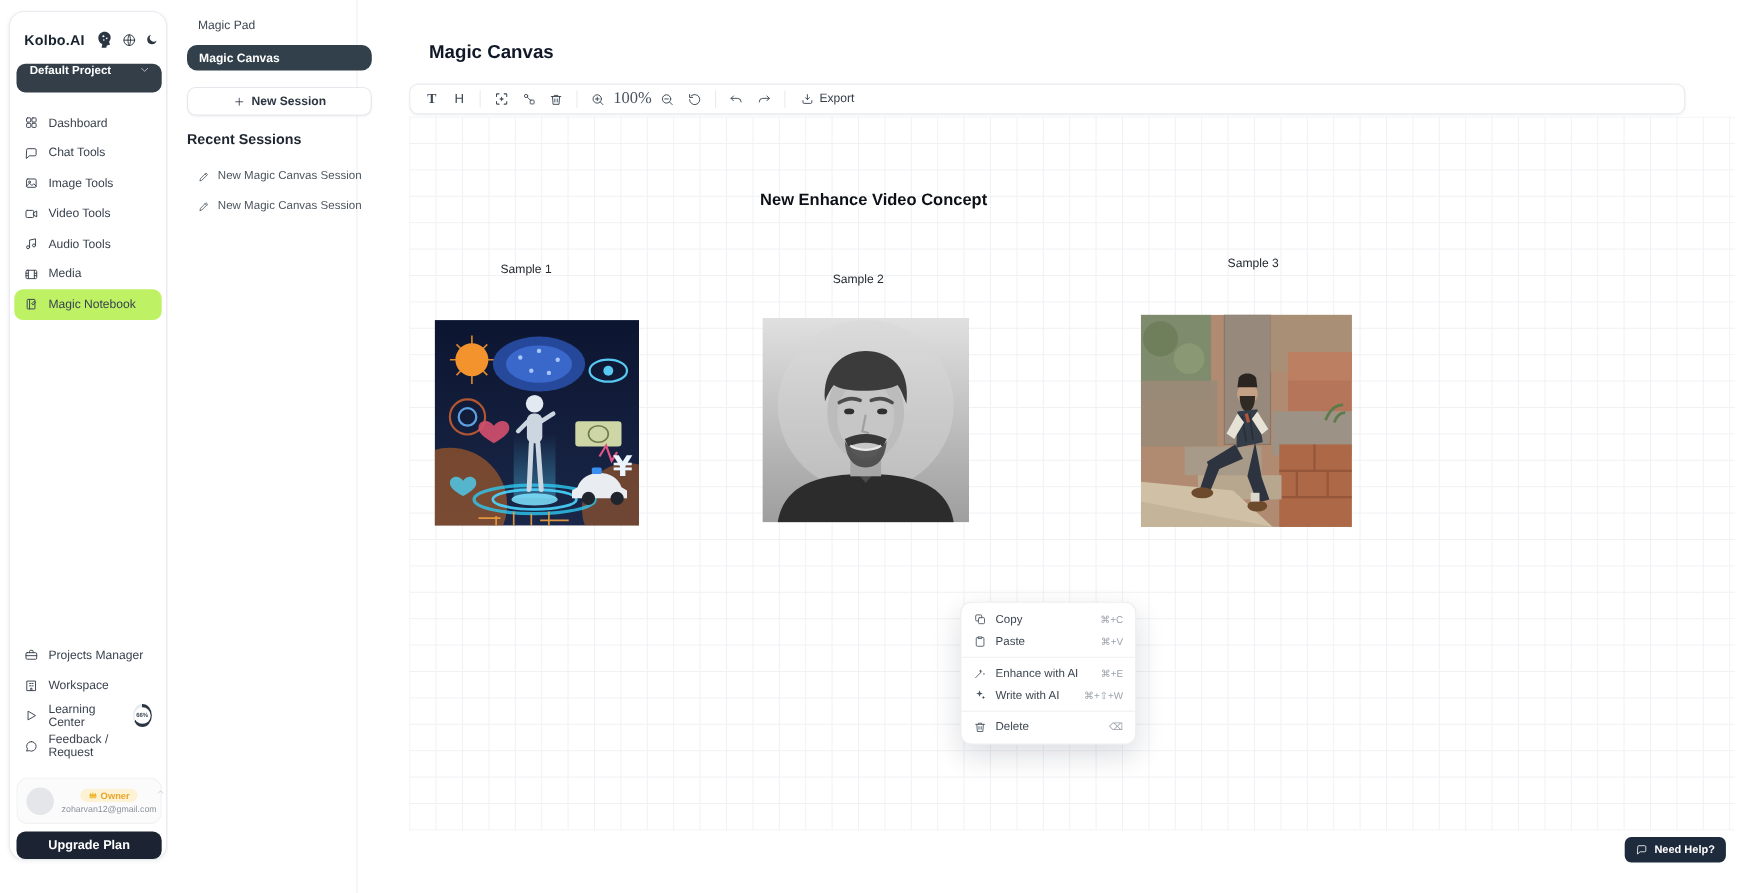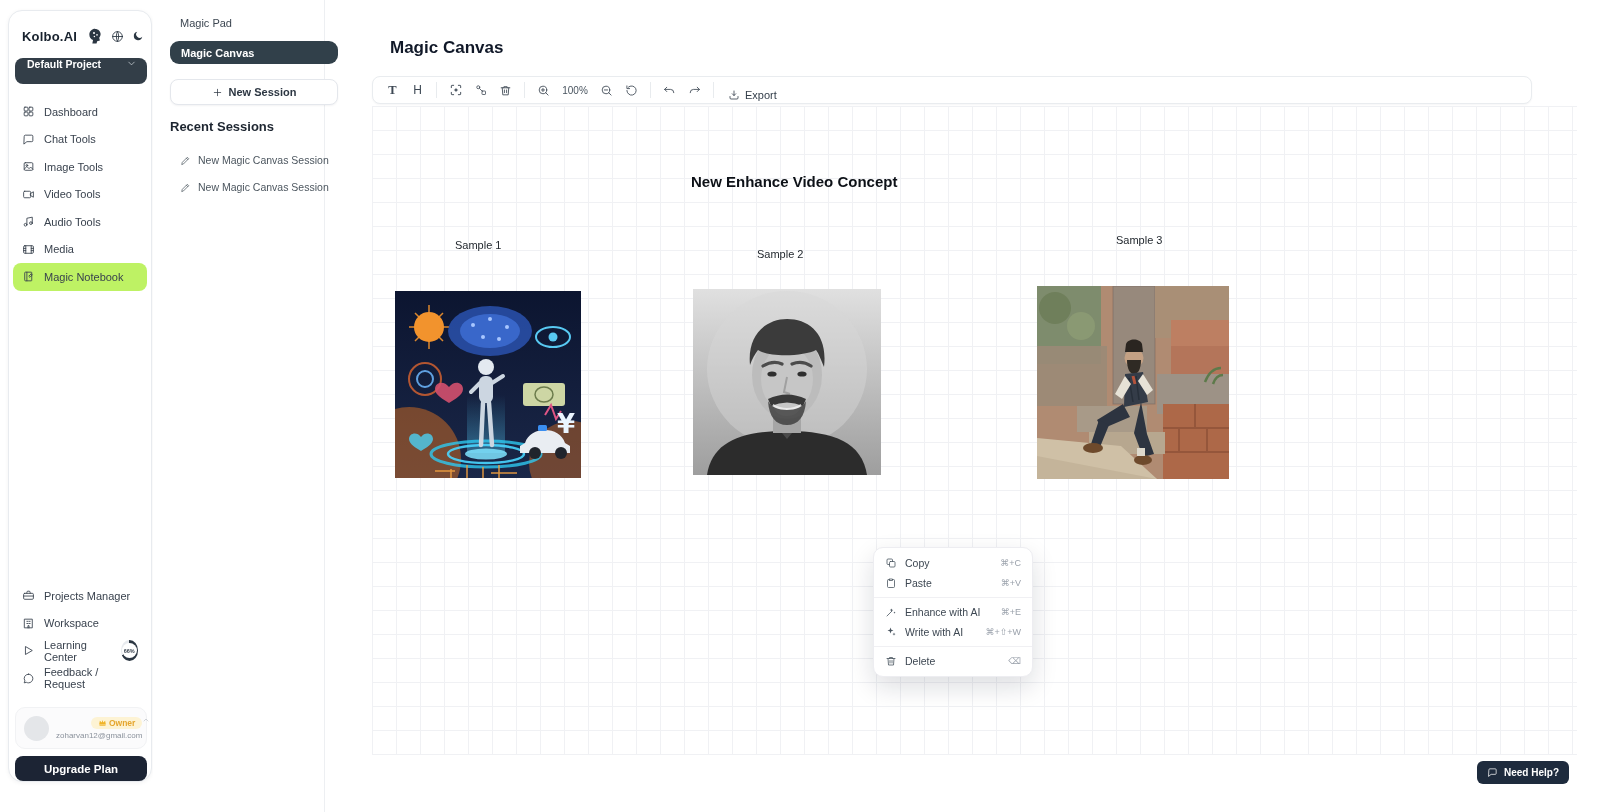--- a/index.html
+++ b/index.html
@@ -24,21 +24,21 @@
   .nav-item.active { background:#bef264; }
   .nav-item svg { flex:0 0 auto; }
   .sidebar-footer { position:absolute; left:4px; right:4px; top:571px; }
   .ring { width:21px; height:21px; border-radius:50%; background:conic-gradient(#2b3642 0 66%, #e7eaee 66% 100%);
     display:flex; align-items:center; justify-content:center; margin-left:2px; }
   .ring-inner { width:15px; height:15px; border-radius:50%; background:#fff; display:flex; align-items:center; justify-content:center;
     font-size:5.5px; font-weight:700; color:#3a4450; }
   .user-card { position:absolute; left:6px; top:696px; width:132px; height:42px; background:#fbfbfc; border:1px solid #f1f2f4;
     border-radius:10px; display:flex; align-items:center; padding:0 8px; cursor:pointer; }
   .avatar { width:25px; height:25px; border-radius:50%; background:#e4e6e9; flex:0 0 auto; }
-  .user-meta { margin-left:7px; display:flex; flex-direction:column; align-items:flex-end; }
+  .user-meta { margin-left:7px; display:flex; flex-direction:column; align-items:center; }
   .owner-badge { display:flex; align-items:center; gap:2px; background:#fdf3d4; border-radius:8px; padding:1px 7px;
     font-size:8.5px; font-weight:800; color:#e5a62e; }
   .user-email { font-size:8px; color:#8b929c; margin-top:2px; }
   .user-caret { margin-left:auto; color:#aab0b8; align-self:flex-start; margin-top:8px; }
   .upgrade-btn { position:absolute; left:6px; top:745px; width:132px; height:25px; background:#1c2434; color:#fff;
     border-radius:8px; display:flex; align-items:center; justify-content:center; font-size:11.5px; font-weight:700; cursor:pointer; }
 
   
   .panel { position:absolute; left:153px; top:0; width:172px; height:812px; background:#fff; border-right:1px solid #edeff2; }
   .panel-item-plain { position:absolute; left:17px; top:14px; width:168px; height:18px; display:flex; align-items:center;
@@ -54,22 +54,22 @@
 
   
   .main { position:absolute; left:347px; top:0; right:0; bottom:0; background:#fff; }
   .page-title { position:absolute; left:43px; top:38px; font-size:17px; font-weight:800; color:#101828; }
   .toolbar { position:absolute; left:25px; top:76px; width:1160px; height:28px; background:#fff; border:1px solid #e9ecef;
     border-radius:8px; box-shadow:0 1px 2px rgba(16,24,40,.04); display:flex; align-items:center; padding:0 8px; gap:2px; }
   .tbtn { width:23px; height:21px; display:flex; align-items:center; justify-content:center; color:#3d4854; border-radius:5px;
     cursor:pointer; font-size:12px; }
   .tbtn.txt { font-family:"Liberation Serif", serif; font-weight:600; font-size:12.5px; }
   .tsep { width:1px; height:16px; background:#e8ebee; margin:0 5px; }
-  .zoom-label { font-size:10px; color:#49545f; width:36px; text-align:center; cursor:default; }
-  .export-btn { display:flex; align-items:flex-end; gap:5px; padding:0 7px; height:21px; font-size:11px; font-weight:500;
+  .zoom-label { font-size:15px; color:#49545f; width:36px; text-align:center; cursor:default;font-family:Liberation Serif, serif; }
+  .export-btn { display:flex; align-items:center; gap:5px; padding:0 7px; height:21px; font-size:11px; font-weight:500;
     color:#333e4a; border-radius:5px; cursor:pointer; }
 
   .grid { position:absolute; left:25px; top:106px; width:1205px; height:649px; background-image:
       linear-gradient(to right, #f0f1f4 1px, transparent 1px),
       linear-gradient(to bottom, #f0f1f4 1px, transparent 1px);
     background-size:24px 24px; }
 
   .canvas-title { position:absolute; left:344px; top:173px; font-size:15px; font-weight:800; color:#0d1117; cursor:move; }
   .sample-label { position:absolute; font-size:11px; color:#23292f; cursor:move; }
   .sample-img { position:absolute; cursor:move; overflow:hidden; }

